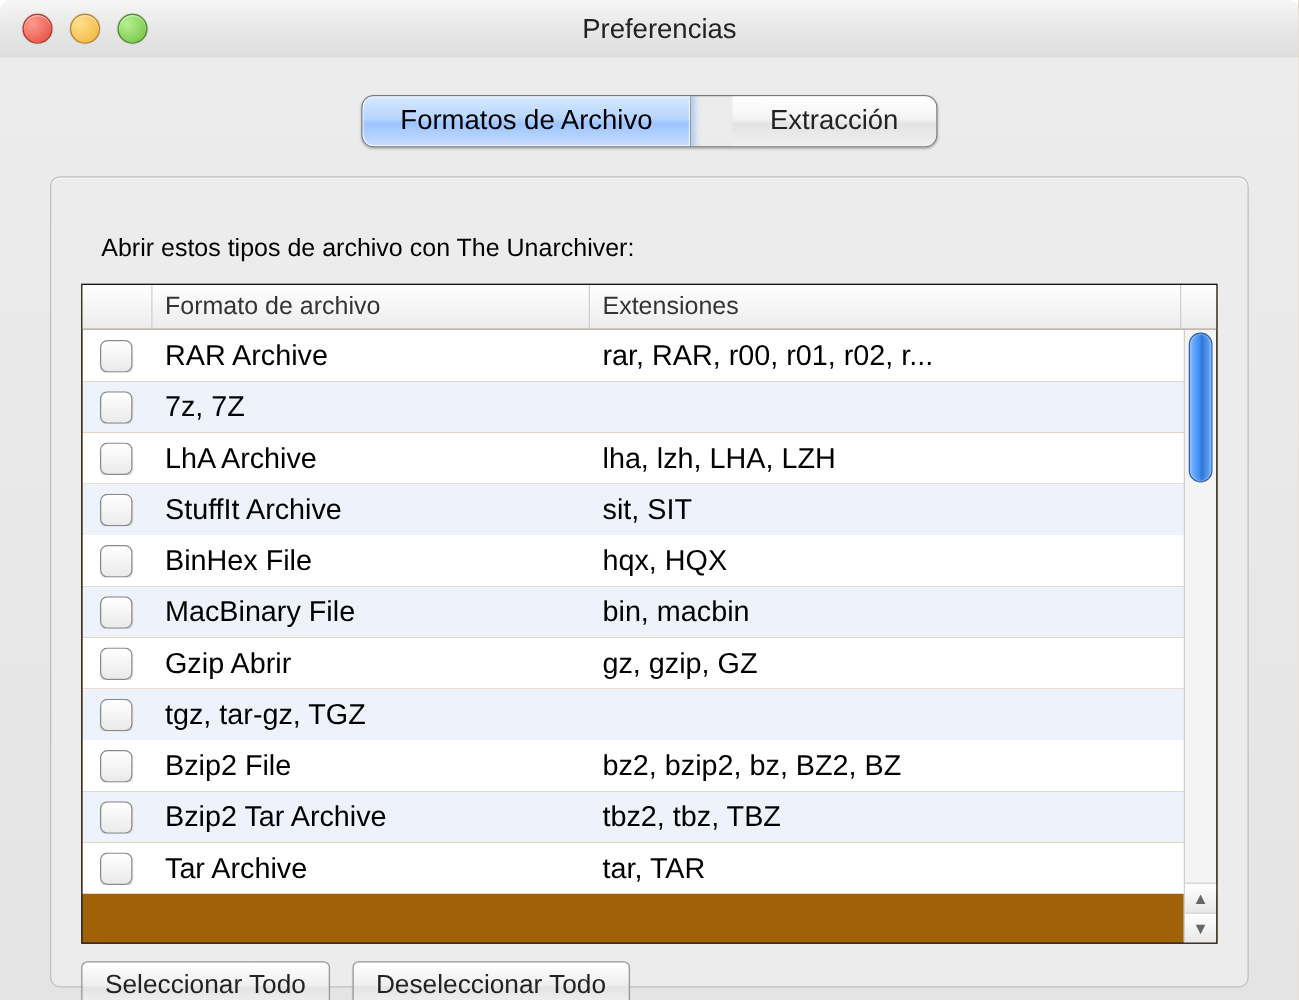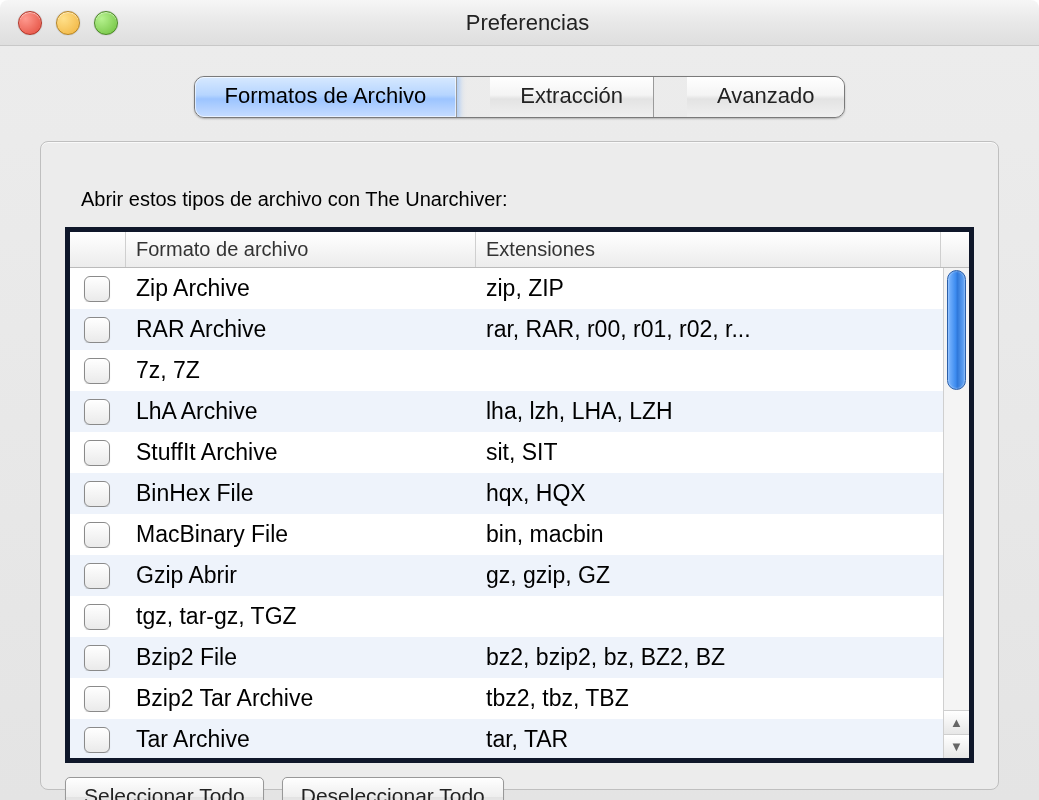--- a/index.html
+++ b/index.html
@@ -107,21 +107,21 @@
 
   .prompt {
     font-size: 20px;
     color: #000;
     padding: 0 0 16px 40px;
   }
 
   
   .table-wrap {
     margin: 0 24px;
-    border: 5px solid #0f172a;
+    border: 1px solid #0f172a;
     background: #a16207;
     position: relative;
   }
 
   .table-header {
     display: flex;
     background: linear-gradient(to bottom, #ffffff, #ececec);
     border-bottom: 1px solid #bbb;
     font-size: 20px;
     color: #333;
@@ -221,45 +221,37 @@
   <div class="title-text">Preferencias</div>
 </div>
 
 <div class="window-body">
   <div class="body-content">
 
     <div class="tabs-row">
       <div class="segmented">
         <div class="seg-btn active">Formatos de Archivo</div>
         <div class="seg-btn">Extracción</div>
-        <div class="seg-btn">Avanzado</div>
       </div>
     </div>
 
     <div class="panel">
 
       <div class="prompt">Abrir estos tipos de archivo con The Unarchiver:</div>
 
       <div class="table-wrap">
         <div class="table-header">
           <div class="th col-check"></div>
           <div class="th col-format">Formato de archivo</div>
           <div class="th col-ext">Extensiones</div>
           <div class="th col-scroll"></div>
         </div>
 
         <div class="table-body" id="table-body">
 
-          <div class="row">
-              <div class="cell col-check">
-                <div class="aqua-check"></div>
-              </div>
-              <div class="cell col-format">Zip Archive</div>
-              <div class="cell col-ext">zip, ZIP</div>
-            </div>
             <div class="row">
               <div class="cell col-check">
                 <div class="aqua-check"></div>
               </div>
               <div class="cell col-format">RAR Archive</div>
               <div class="cell col-ext">rar, RAR, r00, r01, r02, r...</div>
             </div>
             <div class="row">
               <div class="cell col-check">
                 <div class="aqua-check"></div>

